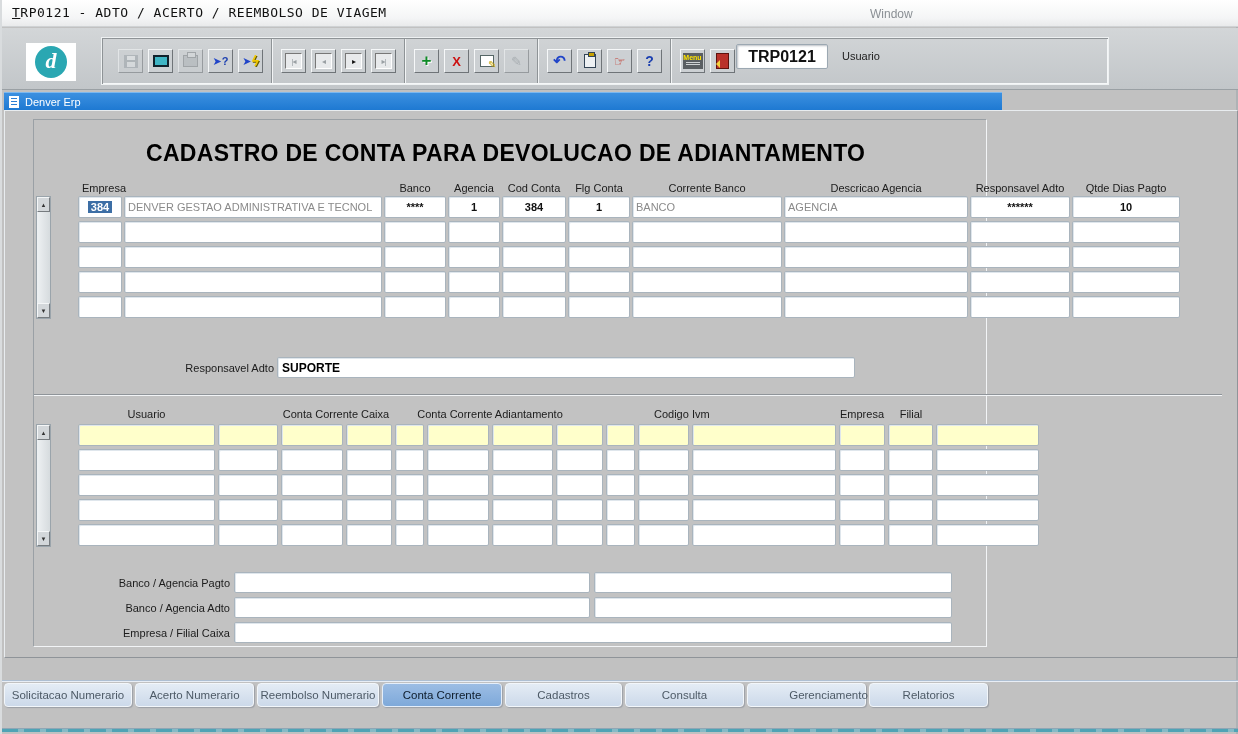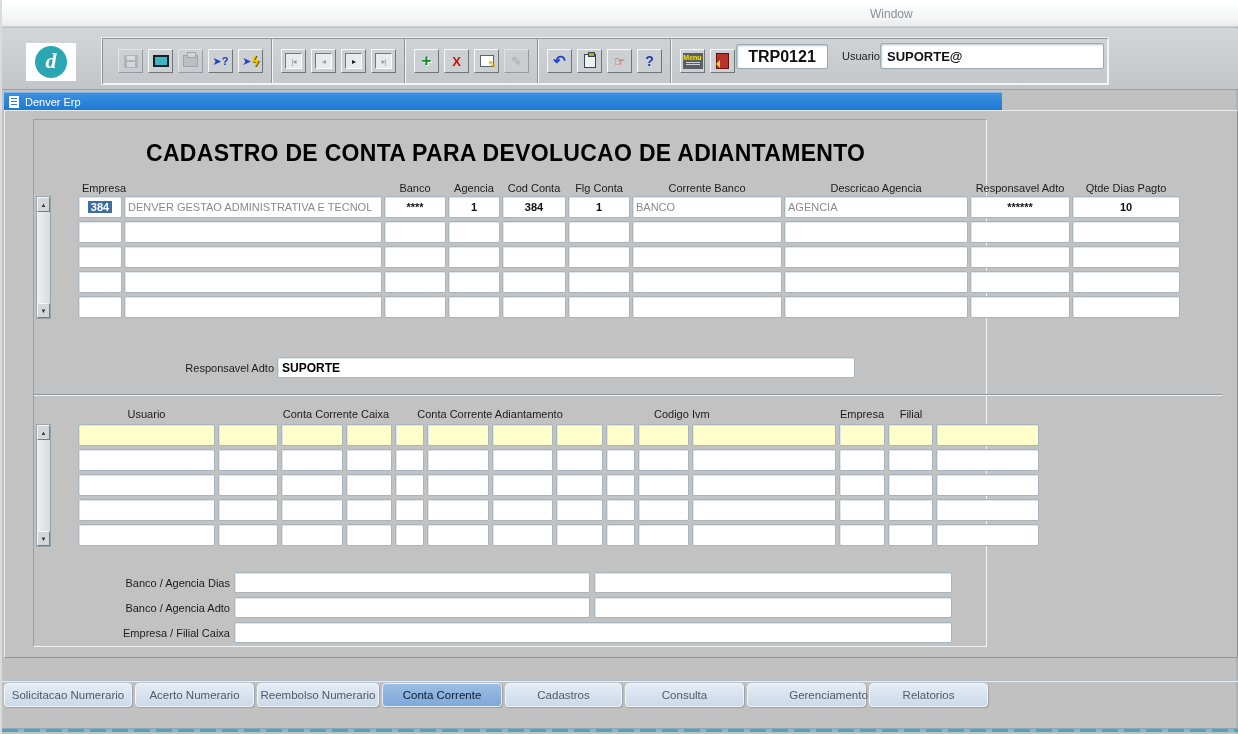--- a/index.html
+++ b/index.html
@@ -113,20 +113,21 @@
 
   .teal-line { position:absolute; bottom:2px; left:0; width:1238px; height:3px;
     background:repeating-linear-gradient(90deg,#4fa3b5 0 16px,#85bac6 16px 22px); box-shadow:0 -1px 0 #8fa6b5; }
 </style>
 </head>
 <body>
 
 <div class="screen">
 
   <div class="titlebar">
+    <span class="app-title">TRP0121 - ADTO / ACERTO / REEMBOLSO DE VIAGEM</span>
     <span class="menu-window">Window</span>
   </div>
 
   <div class="toolbar">
     <div class="logo-box">
       <div class="logo-circle">d</div>
     </div>
     <div class="tb-frame">
       <div class="tgroup">
         <div class="tbtn dis">
@@ -200,21 +201,20 @@
               <span class="mlines"></span>
             </span>
         </div>
         <div class="tbtn">
             <span class="door"></span>
           </div>
       </div>
     </div>
     <div class="prog-field">TRP0121</div>
     <span class="usuario-label">Usuario</span>
-    <div class="usuario-field">SUPORTE@</div>
   </div>
 
   <div class="mdi-bar">
     <span class="mdi-doc"></span>
     <span>Denver Erp</span>
   </div>
 
   <div class="mdi-body">
     <div class="inner-frame">
 
@@ -394,21 +394,21 @@
           <div class="cell"></div>
           <div class="cell"></div>
           <div class="cell"></div>
           <div class="cell"></div>
           <div class="cell"></div>
           <div class="cell"></div>
           <div class="cell"></div>
           <div class="cell"></div>
       </div>
 
-      <span class="bf-label" style="left:38px; top:457px;">Banco / Agencia Dias</span>
+      <span class="bf-label" style="left:38px; top:457px;">Banco / Agencia Pagto</span>
       <div class="bf-field" style="left:200px; top:452px; width:356px;"></div>
       <div class="bf-field" style="left:560px; top:452px; width:358px;"></div>
 
       <span class="bf-label" style="left:38px; top:482px;">Banco / Agencia Adto</span>
       <div class="bf-field" style="left:200px; top:477px; width:356px;"></div>
       <div class="bf-field" style="left:560px; top:477px; width:358px;"></div>
 
       <span class="bf-label" style="left:38px; top:507px;">Empresa / Filial Caixa</span>
       <div class="bf-field" style="left:200px; top:502px; width:718px;"></div>
 

